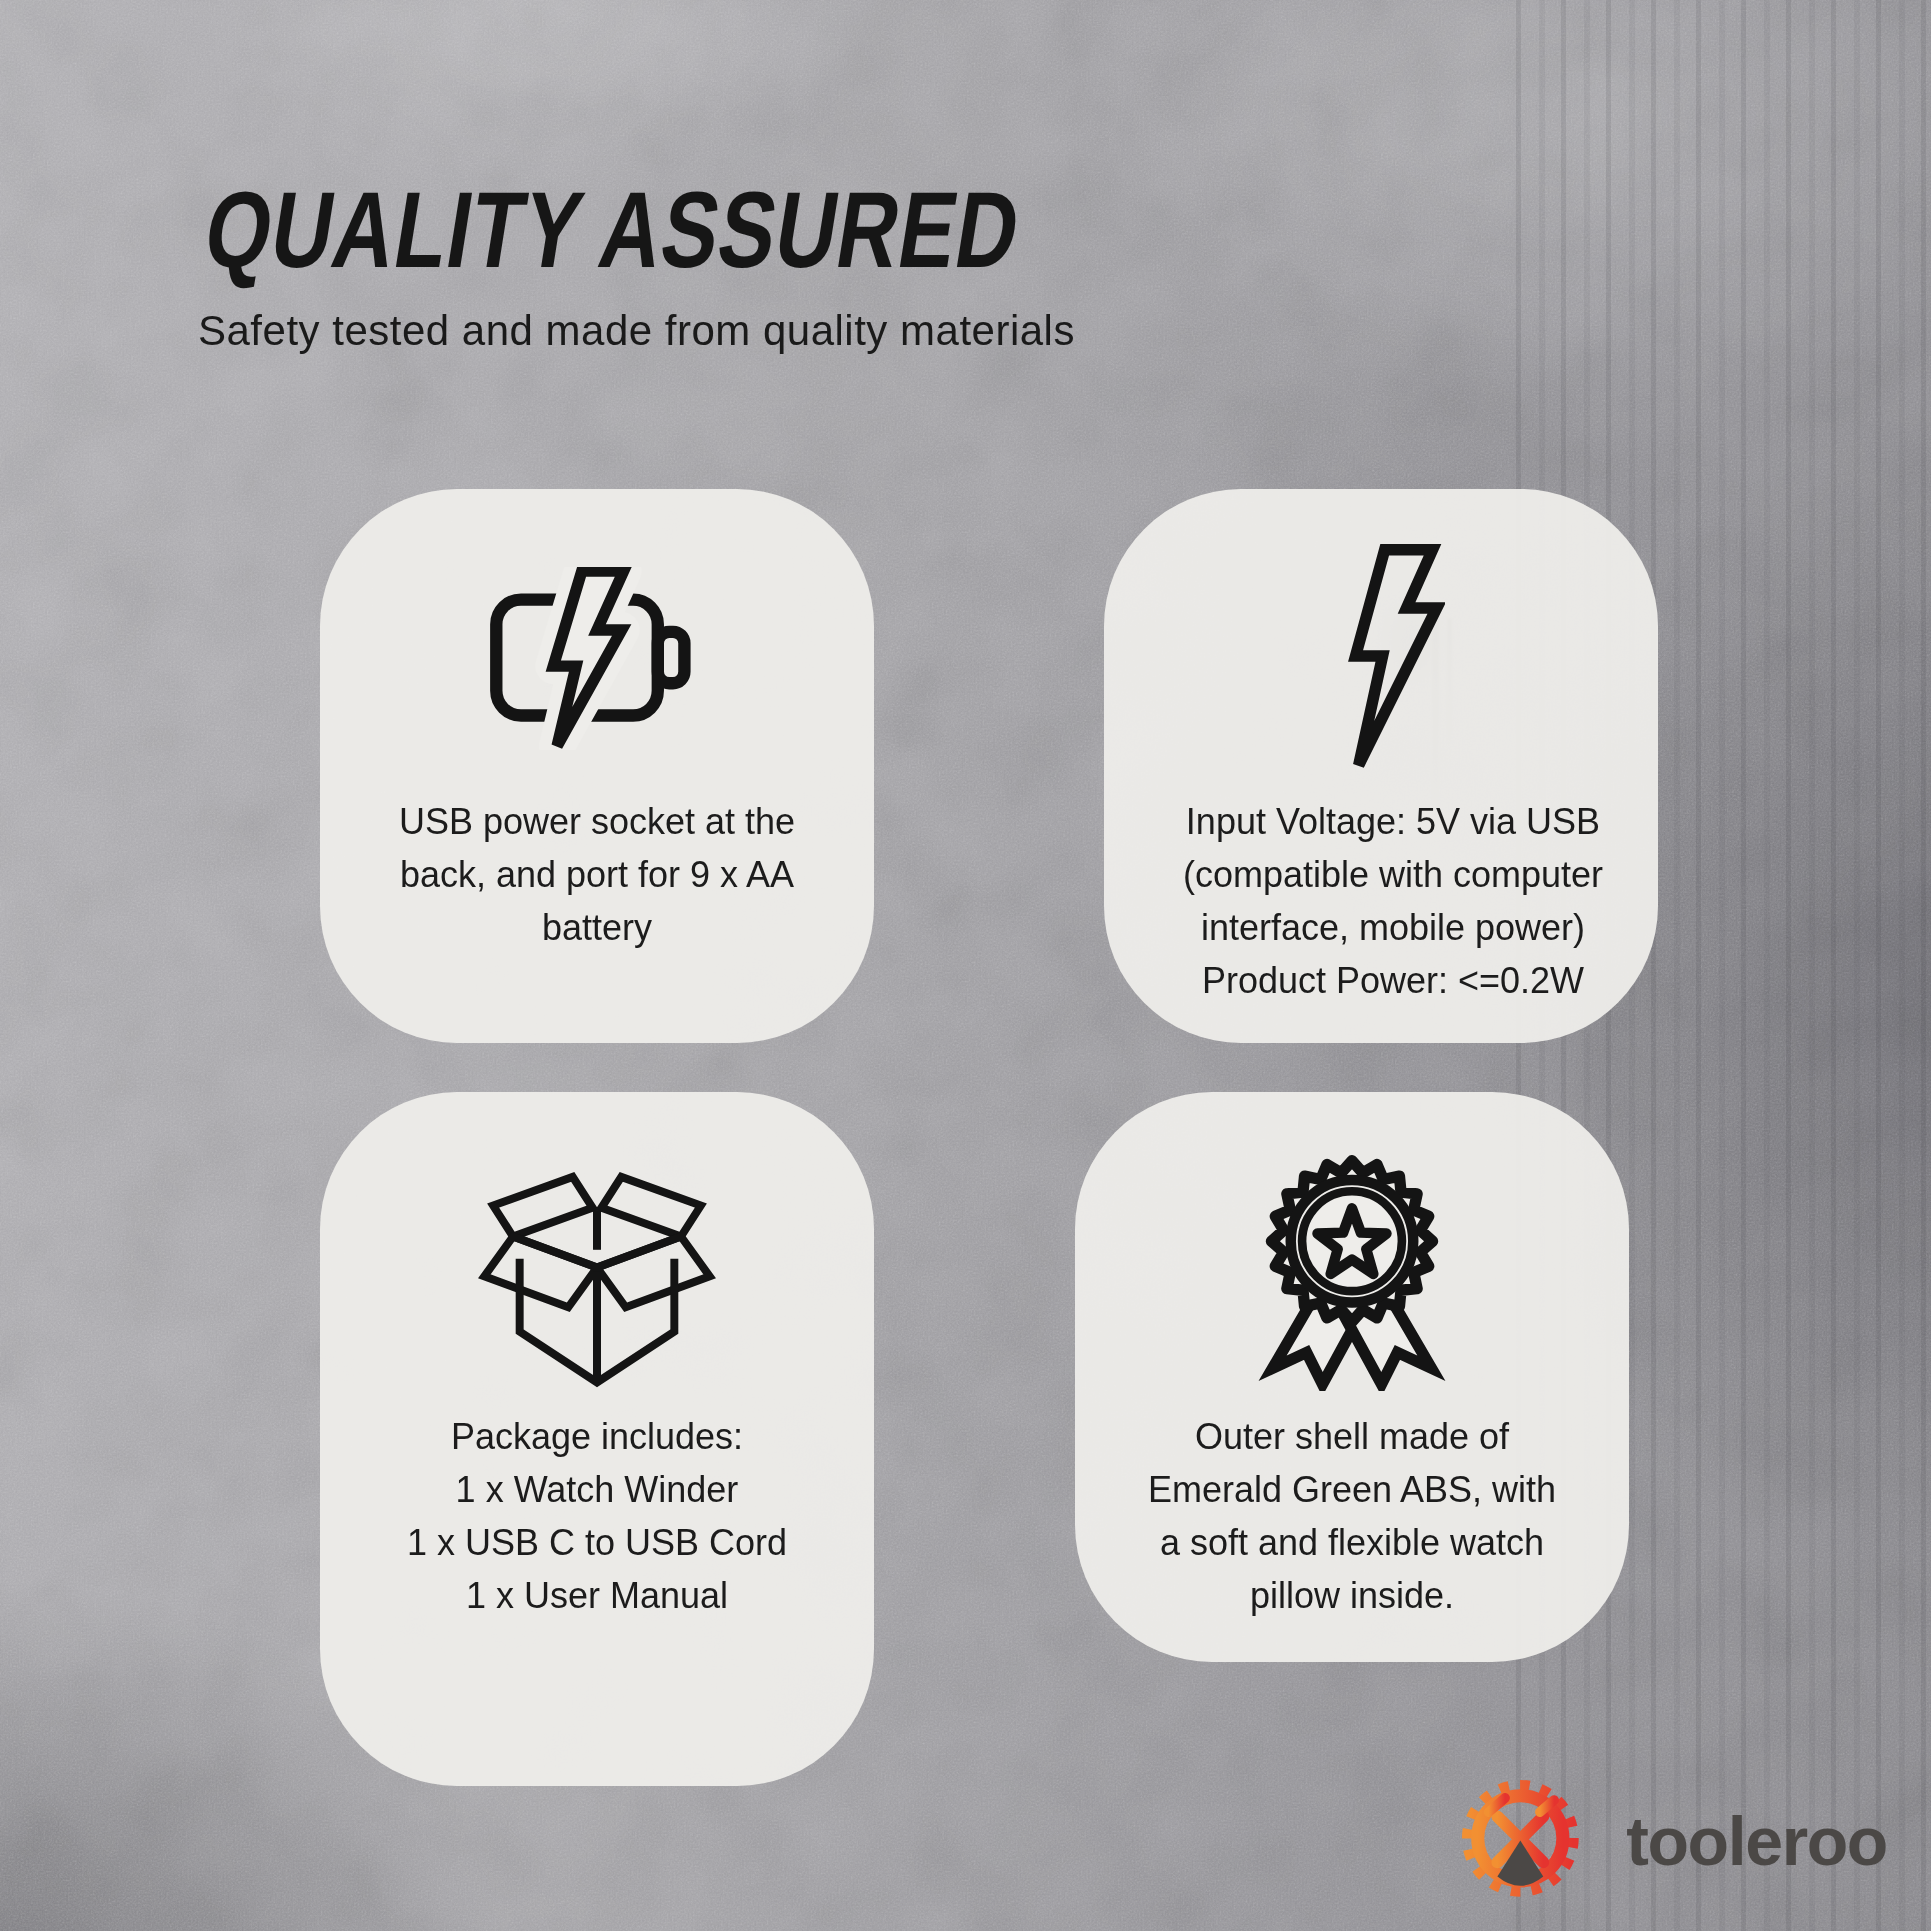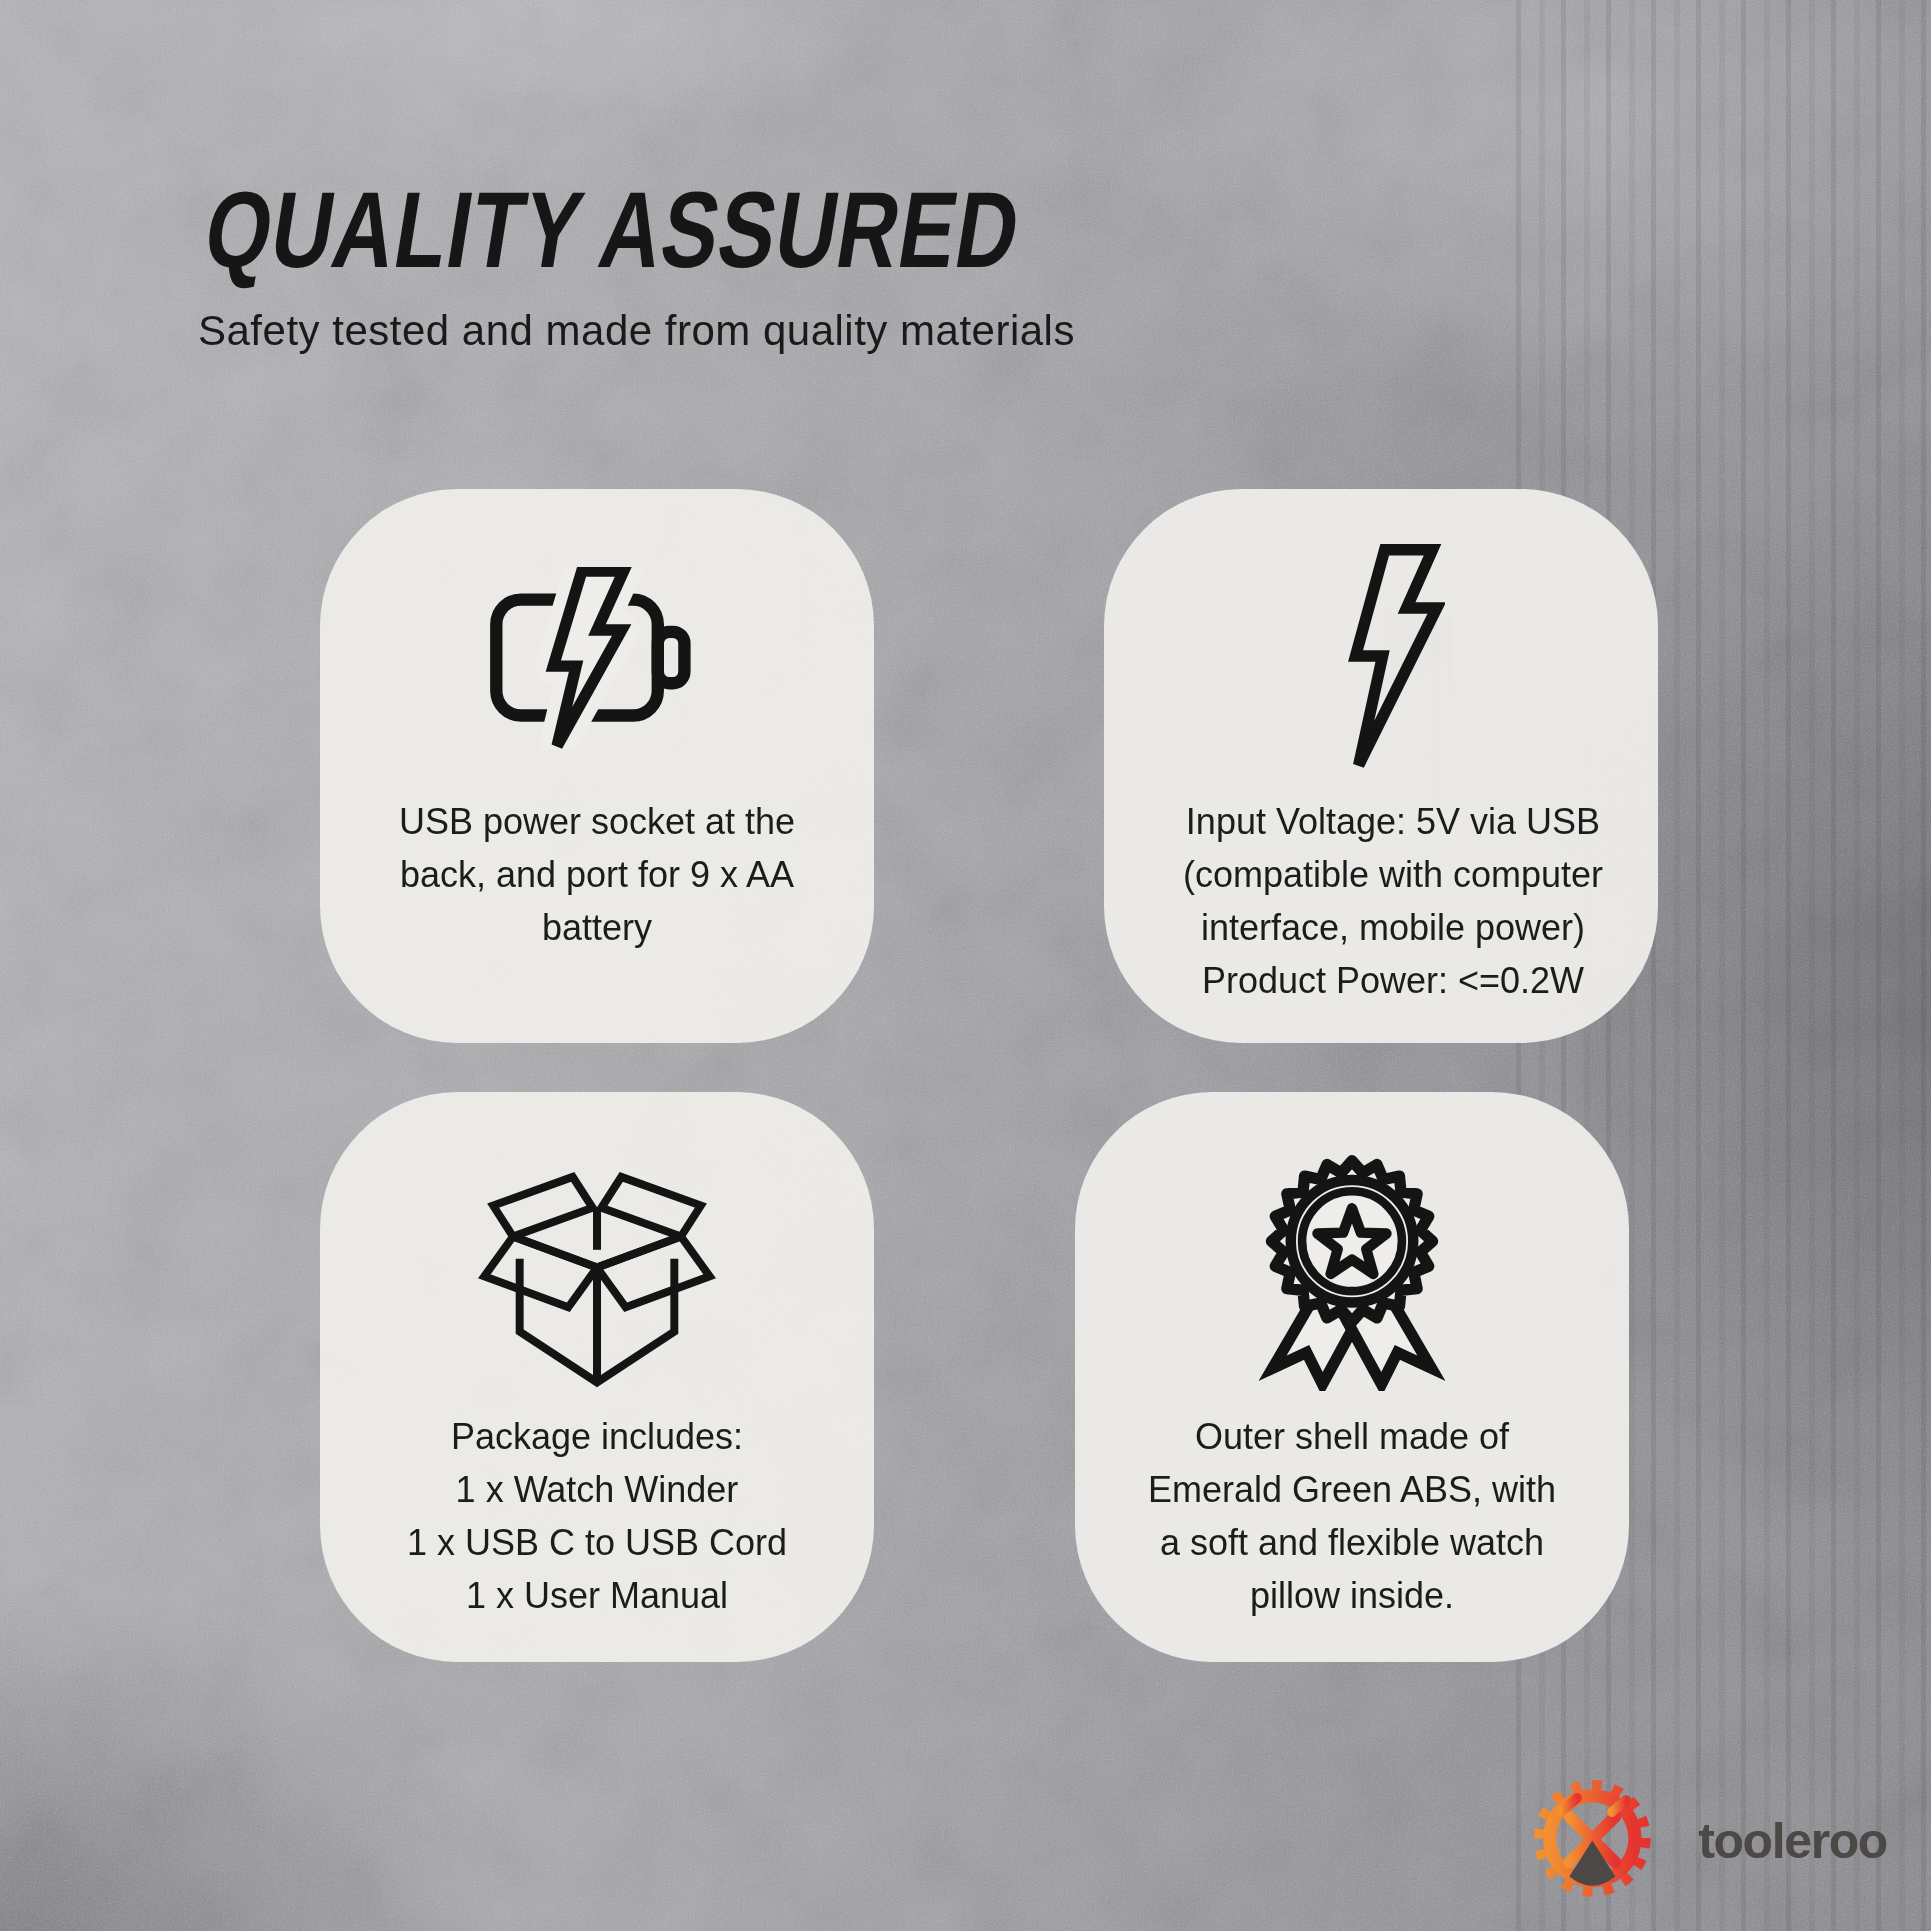--- a/index.html
+++ b/index.html
@@ -42,36 +42,36 @@
 
   .card{
     position:absolute;width:554px;
     background:rgba(238,237,234,0.95);
     border-radius:137px;
     display:flex;flex-direction:column;align-items:center;
     box-sizing:border-box;
   }
   .card1{left:320px;top:489px;height:554px;}
   .card2{left:1104px;top:489px;height:554px;padding-left:24px;}
-  .card3{left:320px;top:1092px;height:570px;}
+  .card3{left:320px;top:1092px;height:694px;}
   .card4{left:1075px;top:1092px;height:570px;}
   .icon-wrap{height:246px;margin-top:46px;display:flex;align-items:center;justify-content:center;}
   .card3 .icon-wrap,.card4 .icon-wrap{margin-top:58px;}
   .card-text{
     margin:13.5px 0 0 0;max-width:502px;
     font-size:36px;line-height:1.48;color:#1c1c1c;
     text-align:center;white-space:pre-line;
   }
 
   .logo{
     position:absolute;right:44px;bottom:25px;
     display:flex;align-items:center;gap:1.9px;
   }
   .logo-text{
-    font-size:50px;font-weight:700;color:#4b4846;
+    font-size:68px;font-weight:700;color:#4b4846;
     letter-spacing:-1.4px;
     margin-left:28px;
   }
   svg{display:block;}
 </style>
 </head>
 <body>
 
 <div class="canvas">
 

